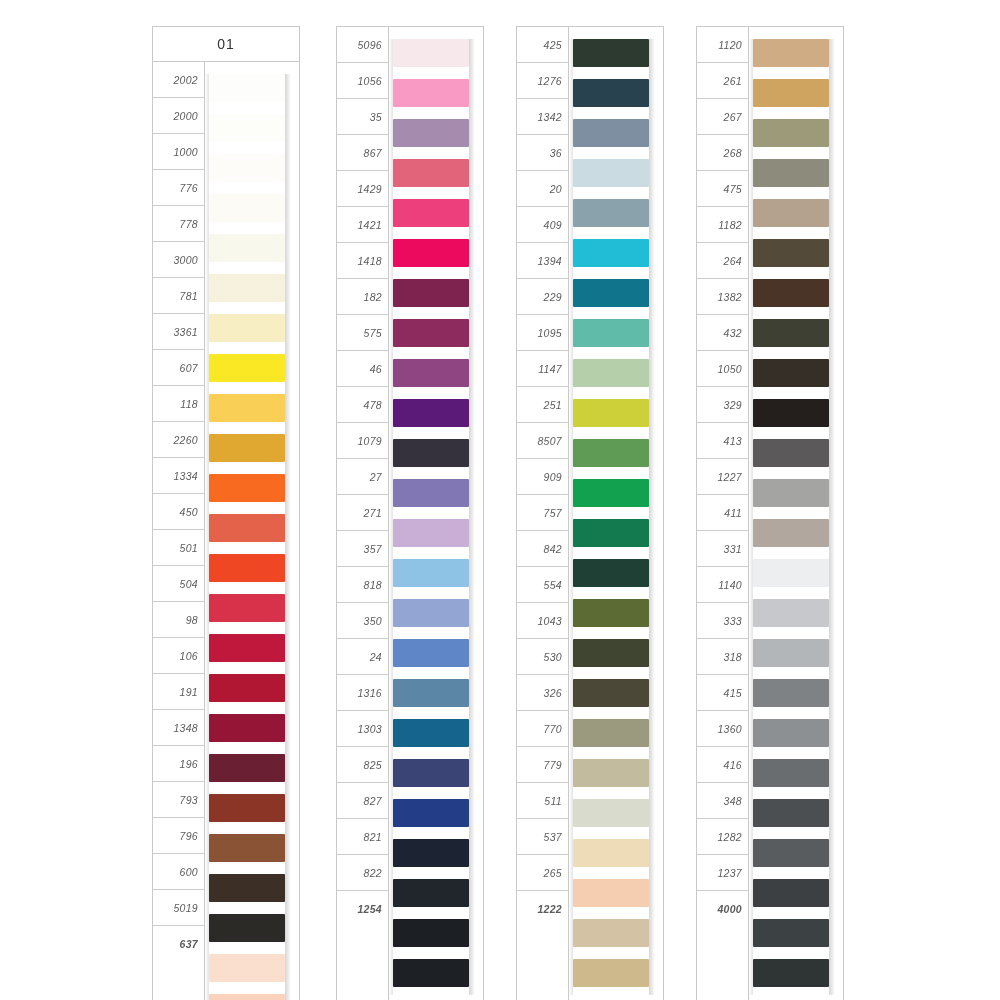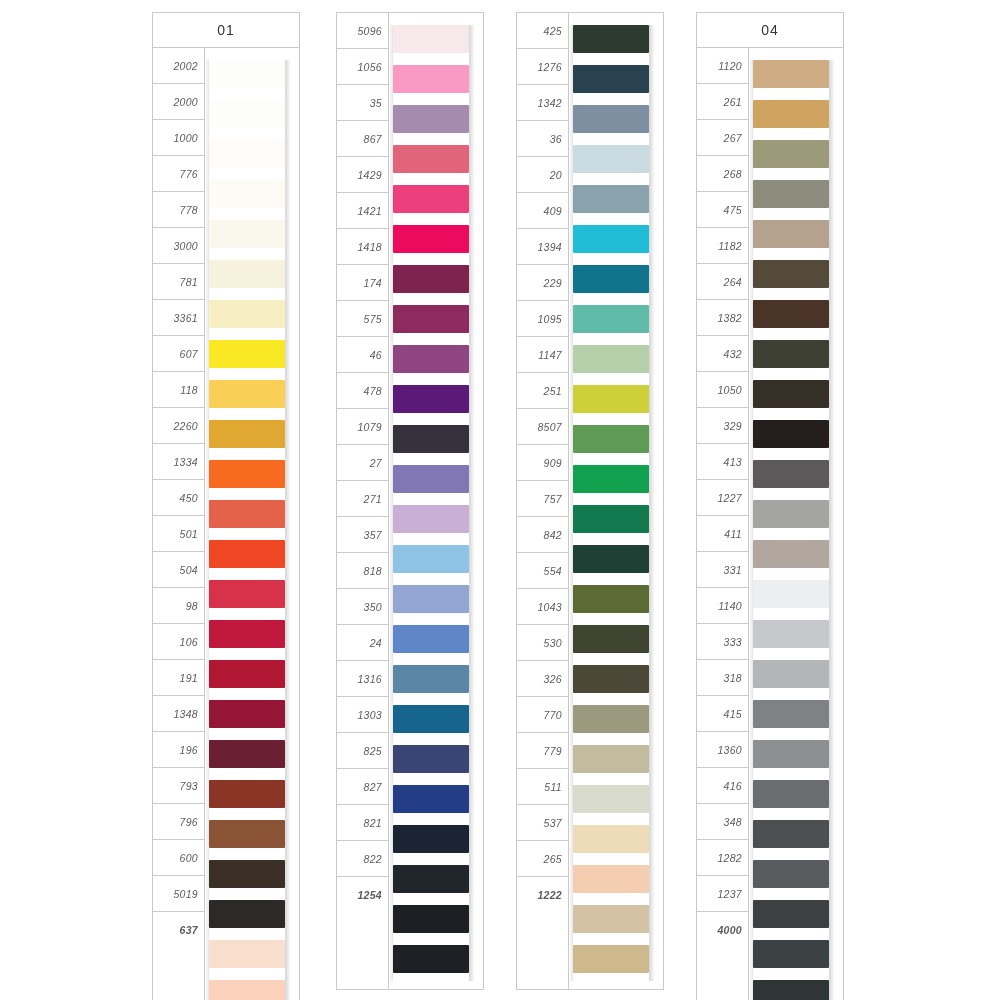--- a/index.html
+++ b/index.html
@@ -8,20 +8,21 @@
     background:#ffffff;
     font-family:"Liberation Sans", sans-serif;
     overflow:hidden;
   }
   #sheet{
     position:relative;
     width:1000px;height:952px;
     display:flex;
     justify-content:flex-start;
     align-items:flex-start;
+    margin-top:14px;
   }
   .card{
     position:absolute;
     top:12px;
     width:148px;
     background:#ffffff;
     border:1px solid #c9c9c9;
     box-sizing:border-box;
   }
   .card-head{
@@ -290,21 +291,21 @@
           <div class="code-cell">
             <span class="code-txt">1429</span>
           </div>
           <div class="code-cell">
             <span class="code-txt">1421</span>
           </div>
           <div class="code-cell">
             <span class="code-txt">1418</span>
           </div>
           <div class="code-cell">
-            <span class="code-txt">174</span>
+            <span class="code-txt">182</span>
           </div>
           <div class="code-cell">
             <span class="code-txt">575</span>
           </div>
           <div class="code-cell">
             <span class="code-txt">46</span>
           </div>
           <div class="code-cell">
             <span class="code-txt">478</span>
           </div>
@@ -584,23 +585,20 @@
             <div class="swatch">
               <i style="background: rgb(205, 185, 140);"></i>
             </div>
             <div class="strip-shadow"></div>
             <div class="strip-shadow-left"></div>
           </div>
         </div>
       </div>
     </div>
     <div class="card" style="left: 696px;">
-      <div class="card-head">
-        <span class="card-head-label">04</span>
-      </div>
       <div class="card-body">
         <div class="code-col">
           <div class="code-cell">
             <span class="code-txt">1120</span>
           </div>
           <div class="code-cell">
             <span class="code-txt">261</span>
           </div>
           <div class="code-cell">
             <span class="code-txt">267</span>

